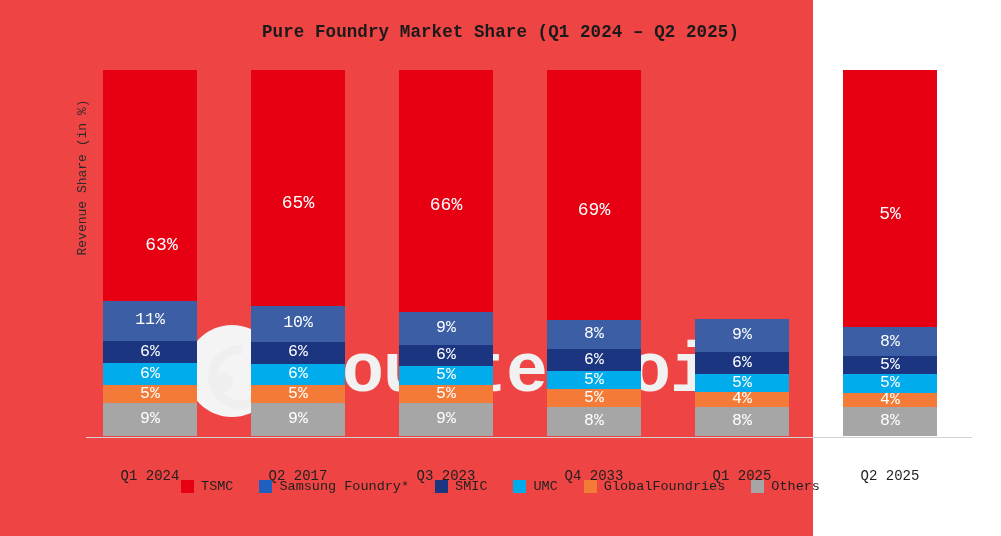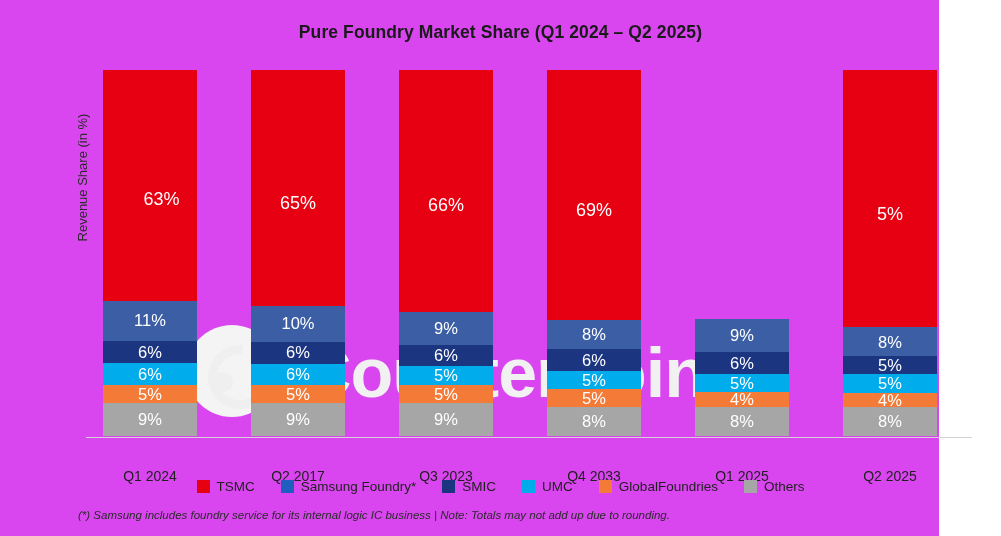--- a/index.html
+++ b/index.html
@@ -5,22 +5,23 @@
   * { box-sizing: border-box; }
   html, body {
     margin: 0; padding: 0;
     width: 1001px; height: 536px;
     background: #ffffff;
     font-family: "Liberation Sans", sans-serif;
     overflow: hidden;
   }
   #root {
     position: relative;
-    width: 939px; height: 536px;
-    background: #d946ef;
+    width: 813px; height: 536px;
+    background: #ef4444;
+    font-family: Liberation Mono, monospace;
   }
 
   
   #chart-title {
     position: absolute;
     left: 0; top: 22px;
     width: 1001px;
     text-align: center;
     font-size: 17.5px;
     font-weight: bold;
@@ -200,21 +201,21 @@
 
     <div id="watermark">
       <div id="watermark-logo">
         <div id="watermark-dot"></div>
       </div>
       <div id="watermark-text">Counterpoint</div>
     </div>
 
     <div id="bars">
         <div class="bar-group" style="left: 17px;">
-          <div class="segment big-label" style="height: 230.58px; background: rgb(230, 0, 18); align-items: flex-start; padding-left: 23px;">
+          <div class="segment big-label" style="height: 230.58px; background: rgb(230, 0, 18); align-items: center; padding-left: 23px;">
             <span class="seg-label" style="margin-top: 119.902px;">63%</span>
           </div>
           <div class="segment" style="height: 40.26px; background: rgb(59, 94, 165);">
             <span class="seg-label">11%</span>
           </div>
           <div class="segment" style="height: 21.96px; background: rgb(27, 53, 128);">
             <span class="seg-label">6%</span>
           </div>
           <div class="segment" style="height: 21.96px; background: rgb(0, 172, 236);">
             <span class="seg-label">6%</span>
@@ -357,15 +358,14 @@
       <div class="legend-item">
         <span class="legend-swatch" style="background: rgb(244, 123, 55);"></span>
         <span class="legend-text">GlobalFoundries</span>
       </div>
       <div class="legend-item">
         <span class="legend-swatch" style="background: rgb(166, 166, 166);"></span>
         <span class="legend-text">Others</span>
       </div>
     </div>
 
-  <div id="footnote">(*) Samsung includes foundry service for its internal logic IC business | Note: Totals may not add up due to rounding.</div>
 
 </div>
 
 </body></html>

